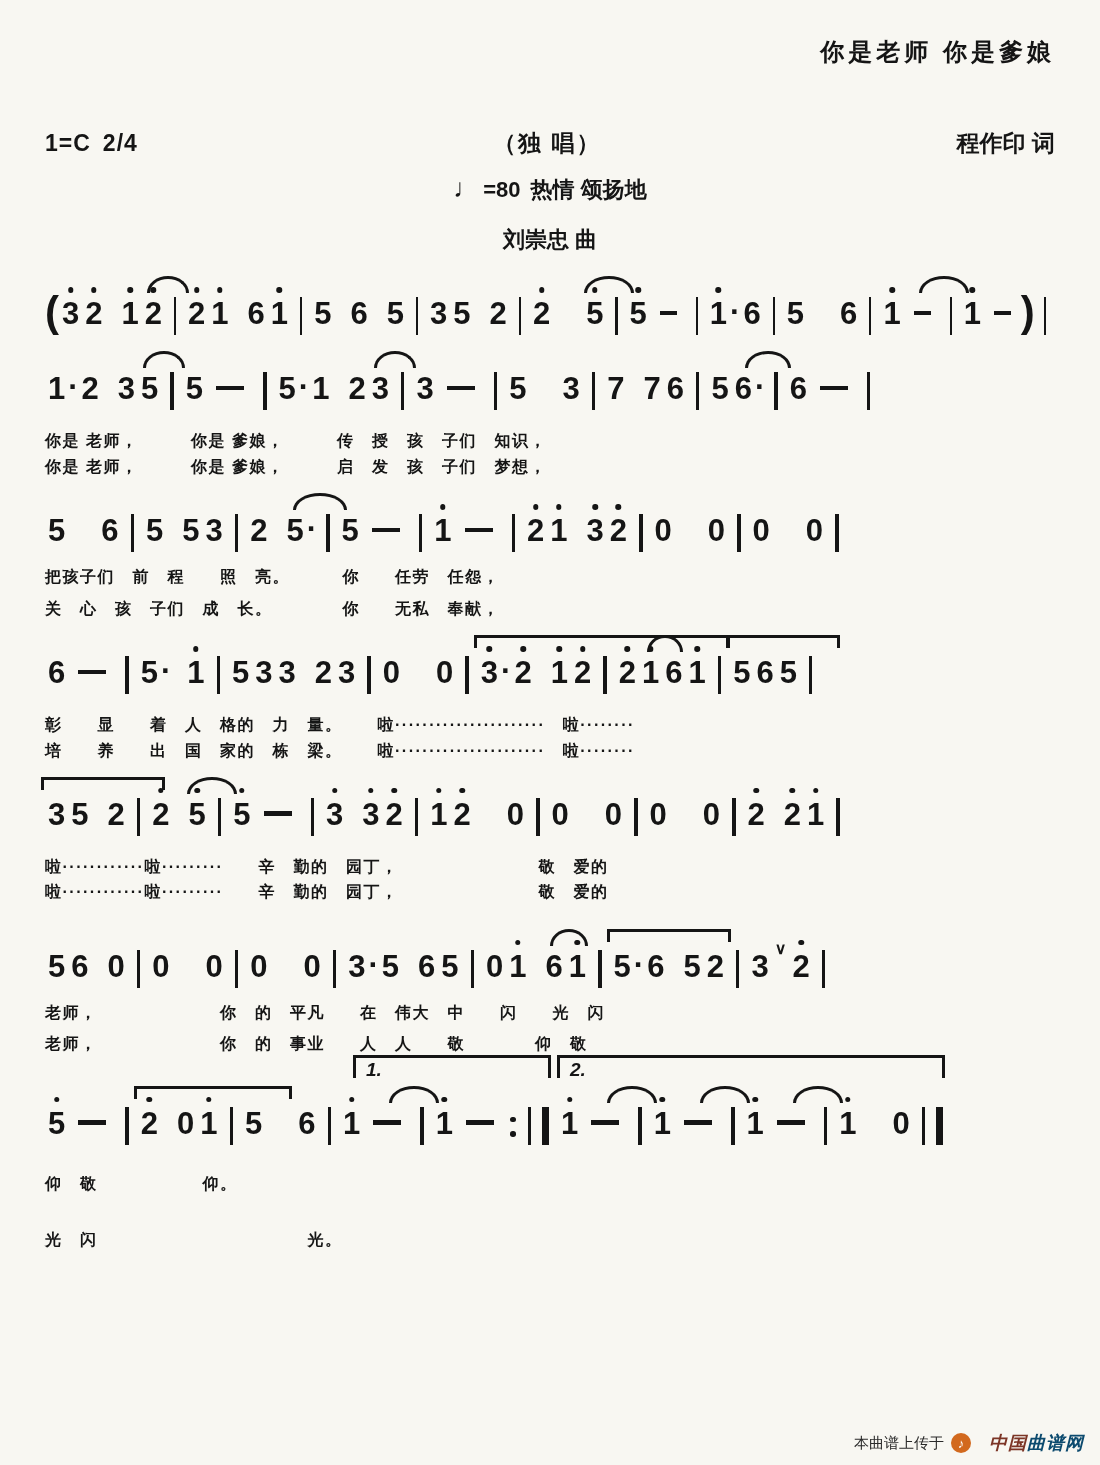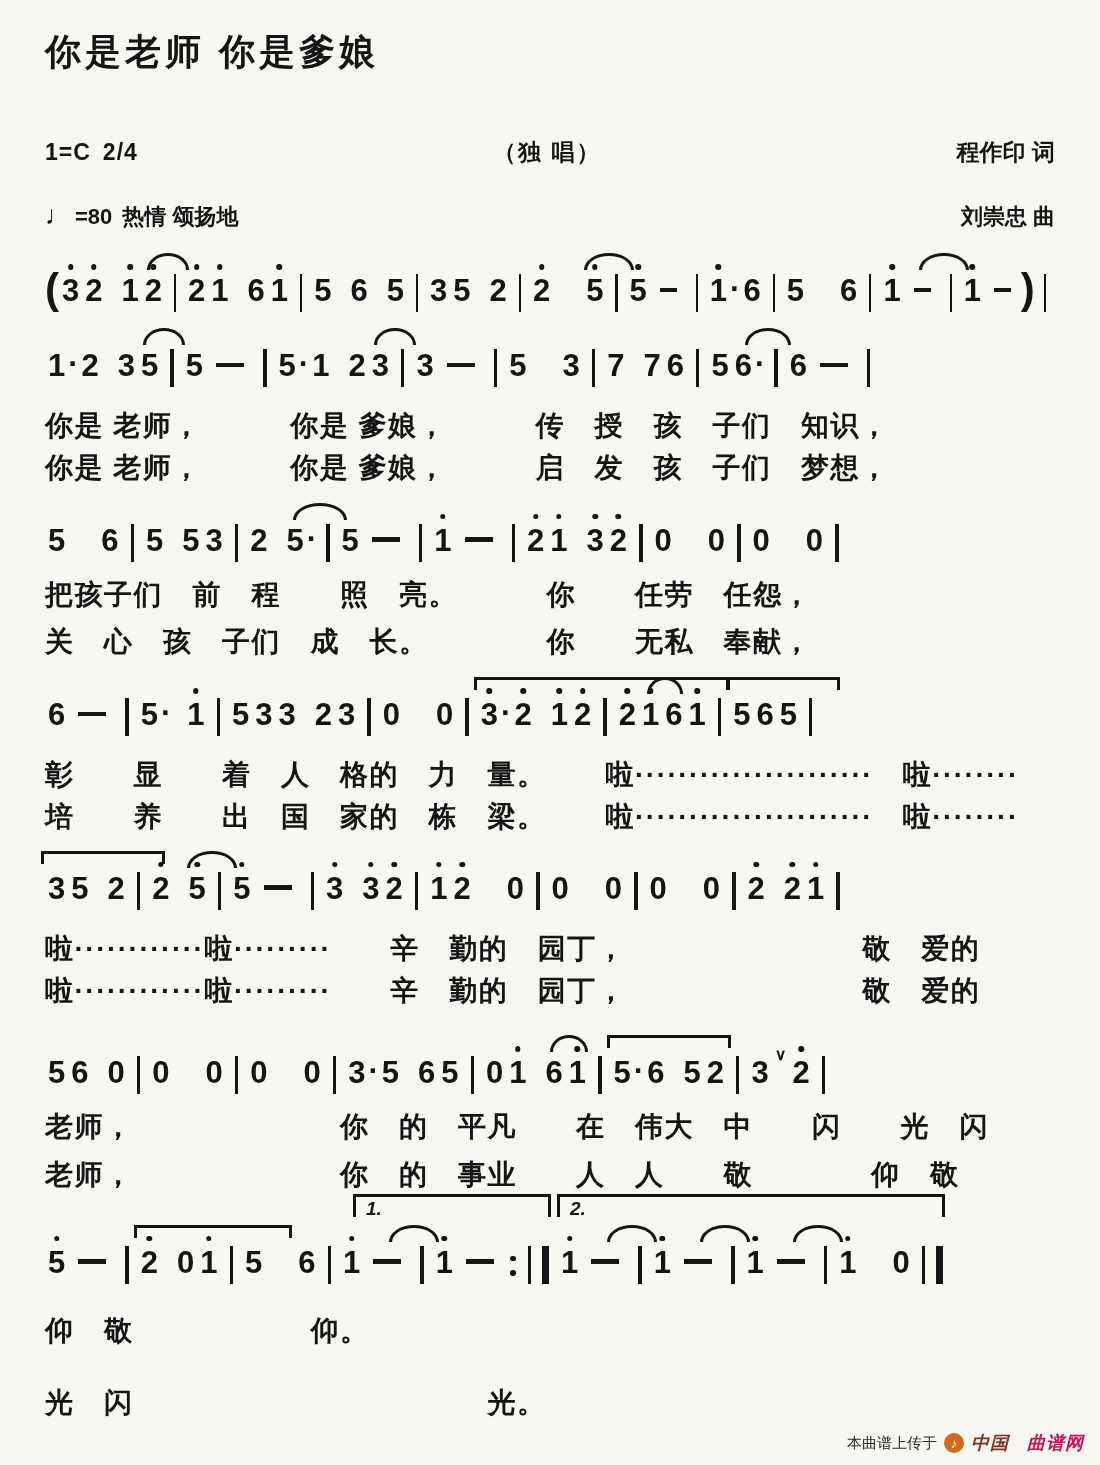--- a/index.html
+++ b/index.html
@@ -1,25 +1,25 @@
 <!DOCTYPE html>
 <html><head>
 <meta charset="utf-8">
 <style>
   html,body{margin:0;padding:0;}
   body{background:#e8e8e6;font-family:"Liberation Sans", sans-serif;}
   .page{width:1100px;height:1465px;background:#f8f7f2;position:relative;overflow:hidden;margin:0 auto;color:#151515;}
   .sheet{padding:0 45px;}
-  .title{text-align:left;margin-top:28px;font-size:36px;font-weight:700;letter-spacing:4px;}
+  .title{text-align:right;margin-top:36px;font-size:24px;font-weight:700;letter-spacing:4px;}
   .meta-row{display:flex;justify-content:space-between;align-items:baseline;margin-top:40px;font-size:23px;font-weight:700;}
   .meta-key{letter-spacing:1px;}
   .meta-key .time{margin-left:12px;}
   .meta-center{font-weight:700;letter-spacing:2px;}
   .meta-right{font-weight:700;margin-top:20px;}
-  .tempo-row{display:flex;justify-content:space-between;align-items:flex-end;margin-top:14px;font-size:22px;font-weight:700;}
+  .tempo-row{display:flex;justify-content:space-between;align-items:center;margin-top:14px;font-size:22px;font-weight:700;flex-direction:column;}
   .tempo-left .notehead{font-size:26px;margin-right:4px;}
   .tempo-left .expr{margin-left:10px;}
   
   .music{display:flex;align-items:flex-end;flex-wrap:nowrap;position:relative;padding:36px 0 4px 0;}
   .note{display:inline-block;position:relative;padding:0 2px 12px 2px;font-size:31px;font-weight:700;line-height:1;margin:0 1px;}
   .note .od{position:absolute;top:-11px;left:50%;transform:translateX(-50%);width:5.5px;height:5.5px;border-radius:50%;background:#151515;}
   .bar{width:3.5px;height:38px;background:#151515;margin:0 9px;align-self:flex-end;margin-bottom:6px;}
   .bar.thick{width:7px;margin-left:2px;}
   .dash{width:28px;height:4.5px;background:#151515;margin:0 10px 26px 10px;}
   .adot{font-size:31px;font-weight:700;line-height:1;padding-bottom:14px;}
@@ -33,21 +33,21 @@
   .arc i{position:absolute;display:block;height:14px;bottom:48px;border:3px solid #151515;border-bottom:none;border-radius:50% 50% 0 0/100% 100% 0 0;}
   .brk{width:0;height:0;position:relative;flex:none;}
   .brk i{position:absolute;display:block;height:10px;bottom:52px;left:-4px;border-top:3.5px solid #151515;border-left:3.5px solid #151515;border-right:3.5px solid #151515;}
   
   .volta{position:absolute;top:0;height:20px;border-top:3.5px solid #151515;border-left:3.5px solid #151515;border-right:3.5px solid #151515;}
   .volta span{position:absolute;left:10px;top:1px;font-size:19px;font-style:italic;font-weight:700;}
   #musicG{padding-top:52px;}
   .volta1{left:308px;width:192px;}
   .volta2{left:512px;width:382px;}
   
-  .lyric{font-size:28px;font-weight:600;letter-spacing:1.5px;margin-top:10px;line-height:1.35;white-space:pre;}
+  .lyric{font-size:16px;font-weight:600;letter-spacing:1.5px;margin-top:10px;line-height:1.35;white-space:pre;}
   .lyric.tight{margin-top:4px;}
   
   .footer{position:absolute;right:16px;bottom:10px;display:flex;align-items:center;gap:7px;}
   .footer .uploader{font-size:15px;color:#2a2a2a;}
   .logo-circle{width:20px;height:20px;border-radius:50%;display:flex;align-items:center;justify-content:center;flex:none;}
   .logo-circle b{color:#fff;font-size:13px;line-height:1;font-weight:700;}
   .site-name{font-size:18px;font-weight:700;font-style:italic;letter-spacing:1px;}
 </style>
 </head>
 <body>
@@ -433,15 +433,15 @@
     <div class="lyric" style="margin-top:18px;">仰　敬　　　　　　仰。</div>
     <div class="lyric" style="margin-top:34px;">光　闪　　　　　　　　　　　　光。</div>
 
   </div>
 
   <div class="footer">
     <span class="uploader">本曲谱上传于</span>
     <span class="logo-circle" style="background: rgb(210, 105, 30);">
         <b>♪</b>
       </span>
-    <span class="site-name"><b style="color: rgb(124, 53, 38);">中国</b><b style="color: #be185d; margin-left: 18px;">曲谱网</b></span>
+    <span class="site-name"><b style="color: rgb(124, 53, 38); margin-left: 11px;">中国</b><b style="color: #0c4a6e;">曲谱网</b></span>
   </div>
 </div>
 
 </body></html>

